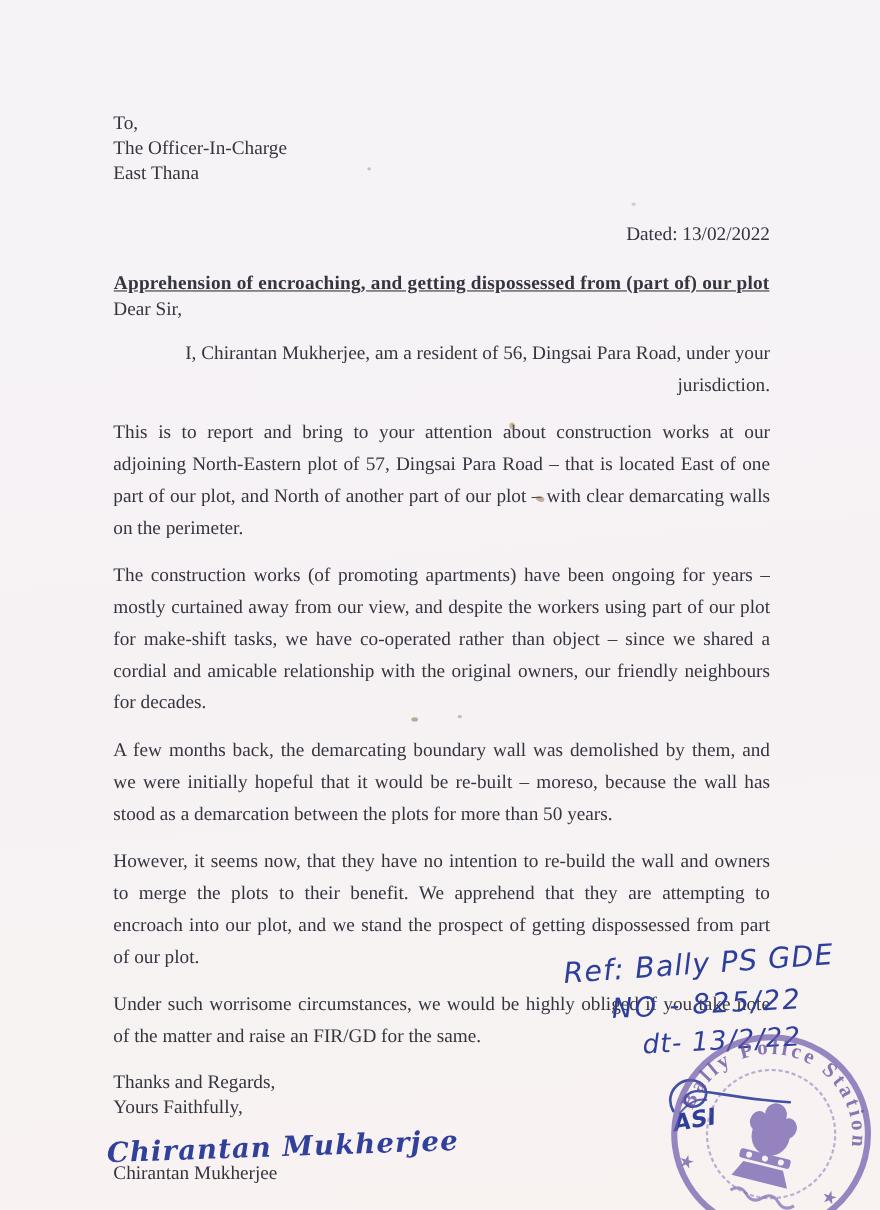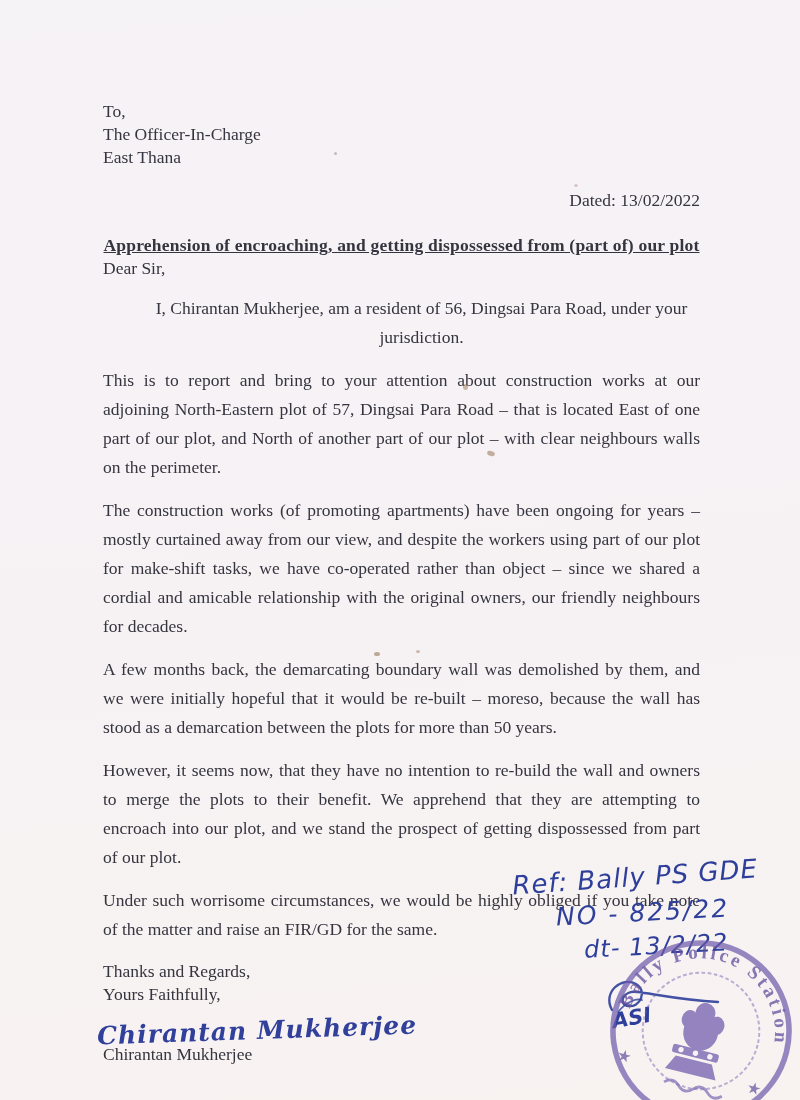--- a/index.html
+++ b/index.html
@@ -7,31 +7,31 @@
     width:800px;height:1100px;position:relative;overflow:hidden;
     background:linear-gradient(175deg,#f6f3f7 0%,#f6f2f4 55%,#f8f3f1 100%);
     font-family:"Liberation Serif", serif;
     color:#35353f;
   }
   .letter{
     position:absolute;left:103px;top:100px;width:597px;
     font-size:17.5px;line-height:23px;
   }
   .addr div{white-space:nowrap;}
-  .date-line{text-align:right;margin-top:20px;}
+  .date-line{text-align:right;margin-top:32px;}
   .subject{
     text-align:center;font-weight:bold;text-decoration:underline;
     margin-top:22px;letter-spacing:.2px;
   }
   .salutation{}
   .body-copy p{
     margin:0 0 14px 0;line-height:29px;text-align:justify;
     text-justify:inter-word;
   }
-  .body-copy p:first-child{margin-top:14px;text-align:center;margin-left:40px;}
+  .body-copy p:first-child{margin-top:14px;text-align:right;margin-left:40px;}
   .closing{margin-top:16px;line-height:23px;}
   .sig-script{
     margin-top:8px;margin-left:-6px;
     font-family:"DejaVu Serif", serif;font-style:italic;font-weight:bold;
     font-size:25px;color:#31409b;transform:rotate(-2deg);
     letter-spacing:1px;white-space:nowrap;
   }
   .sender{margin-top:6px;line-height:23px;}
   
   .hand{
@@ -69,21 +69,21 @@
   </div>
 
   <div class="date-line">Dated: 13/02/2022</div>
 
   <div class="subject">Apprehension of encroaching, and getting dispossessed from (part of) our plot</div>
 
   <div class="salutation">Dear Sir,</div>
 
   <div class="body-copy">
     <p>I, Chirantan Mukherjee, am a resident of 56, Dingsai Para Road, under your jurisdiction.</p>
-    <p>This is to report and bring to your attention about construction works at our adjoining North-Eastern plot of 57, Dingsai Para Road – that is located East of one part of our plot, and North of another part of our plot – with clear neighbours walls on the perimeter.</p>
+    <p>This is to report and bring to your attention about construction works at our adjoining North-Eastern plot of 57, Dingsai Para Road – that is located East of one part of our plot, and North of another part of our plot – with clear demarcating walls on the perimeter.</p>
     <p>The construction works (of promoting apartments) have been ongoing for years – mostly curtained away from our view, and despite the workers using part of our plot for make-shift tasks, we have co-operated rather than object – since we shared a cordial and amicable relationship with the original owners, our friendly neighbours for decades.</p>
     <p>A few months back, the demarcating boundary wall was demolished by them, and we were initially hopeful that it would be re-built – moreso, because the wall has stood as a demarcation between the plots for more than 50 years.</p>
     <p>However, it seems now, that they have no intention to re-build the wall and owners to merge the plots to their benefit. We apprehend that they are attempting to encroach into our plot, and we stand the prospect of getting dispossessed from part of our plot.</p>
     <p>Under such worrisome circumstances, we would be highly obliged if you take note of the matter and raise an FIR/GD for the same.</p>
   </div>
 
   <div class="closing">
     <div>Thanks and Regards,</div>
     <div>Yours Faithfully,</div>
   </div>

